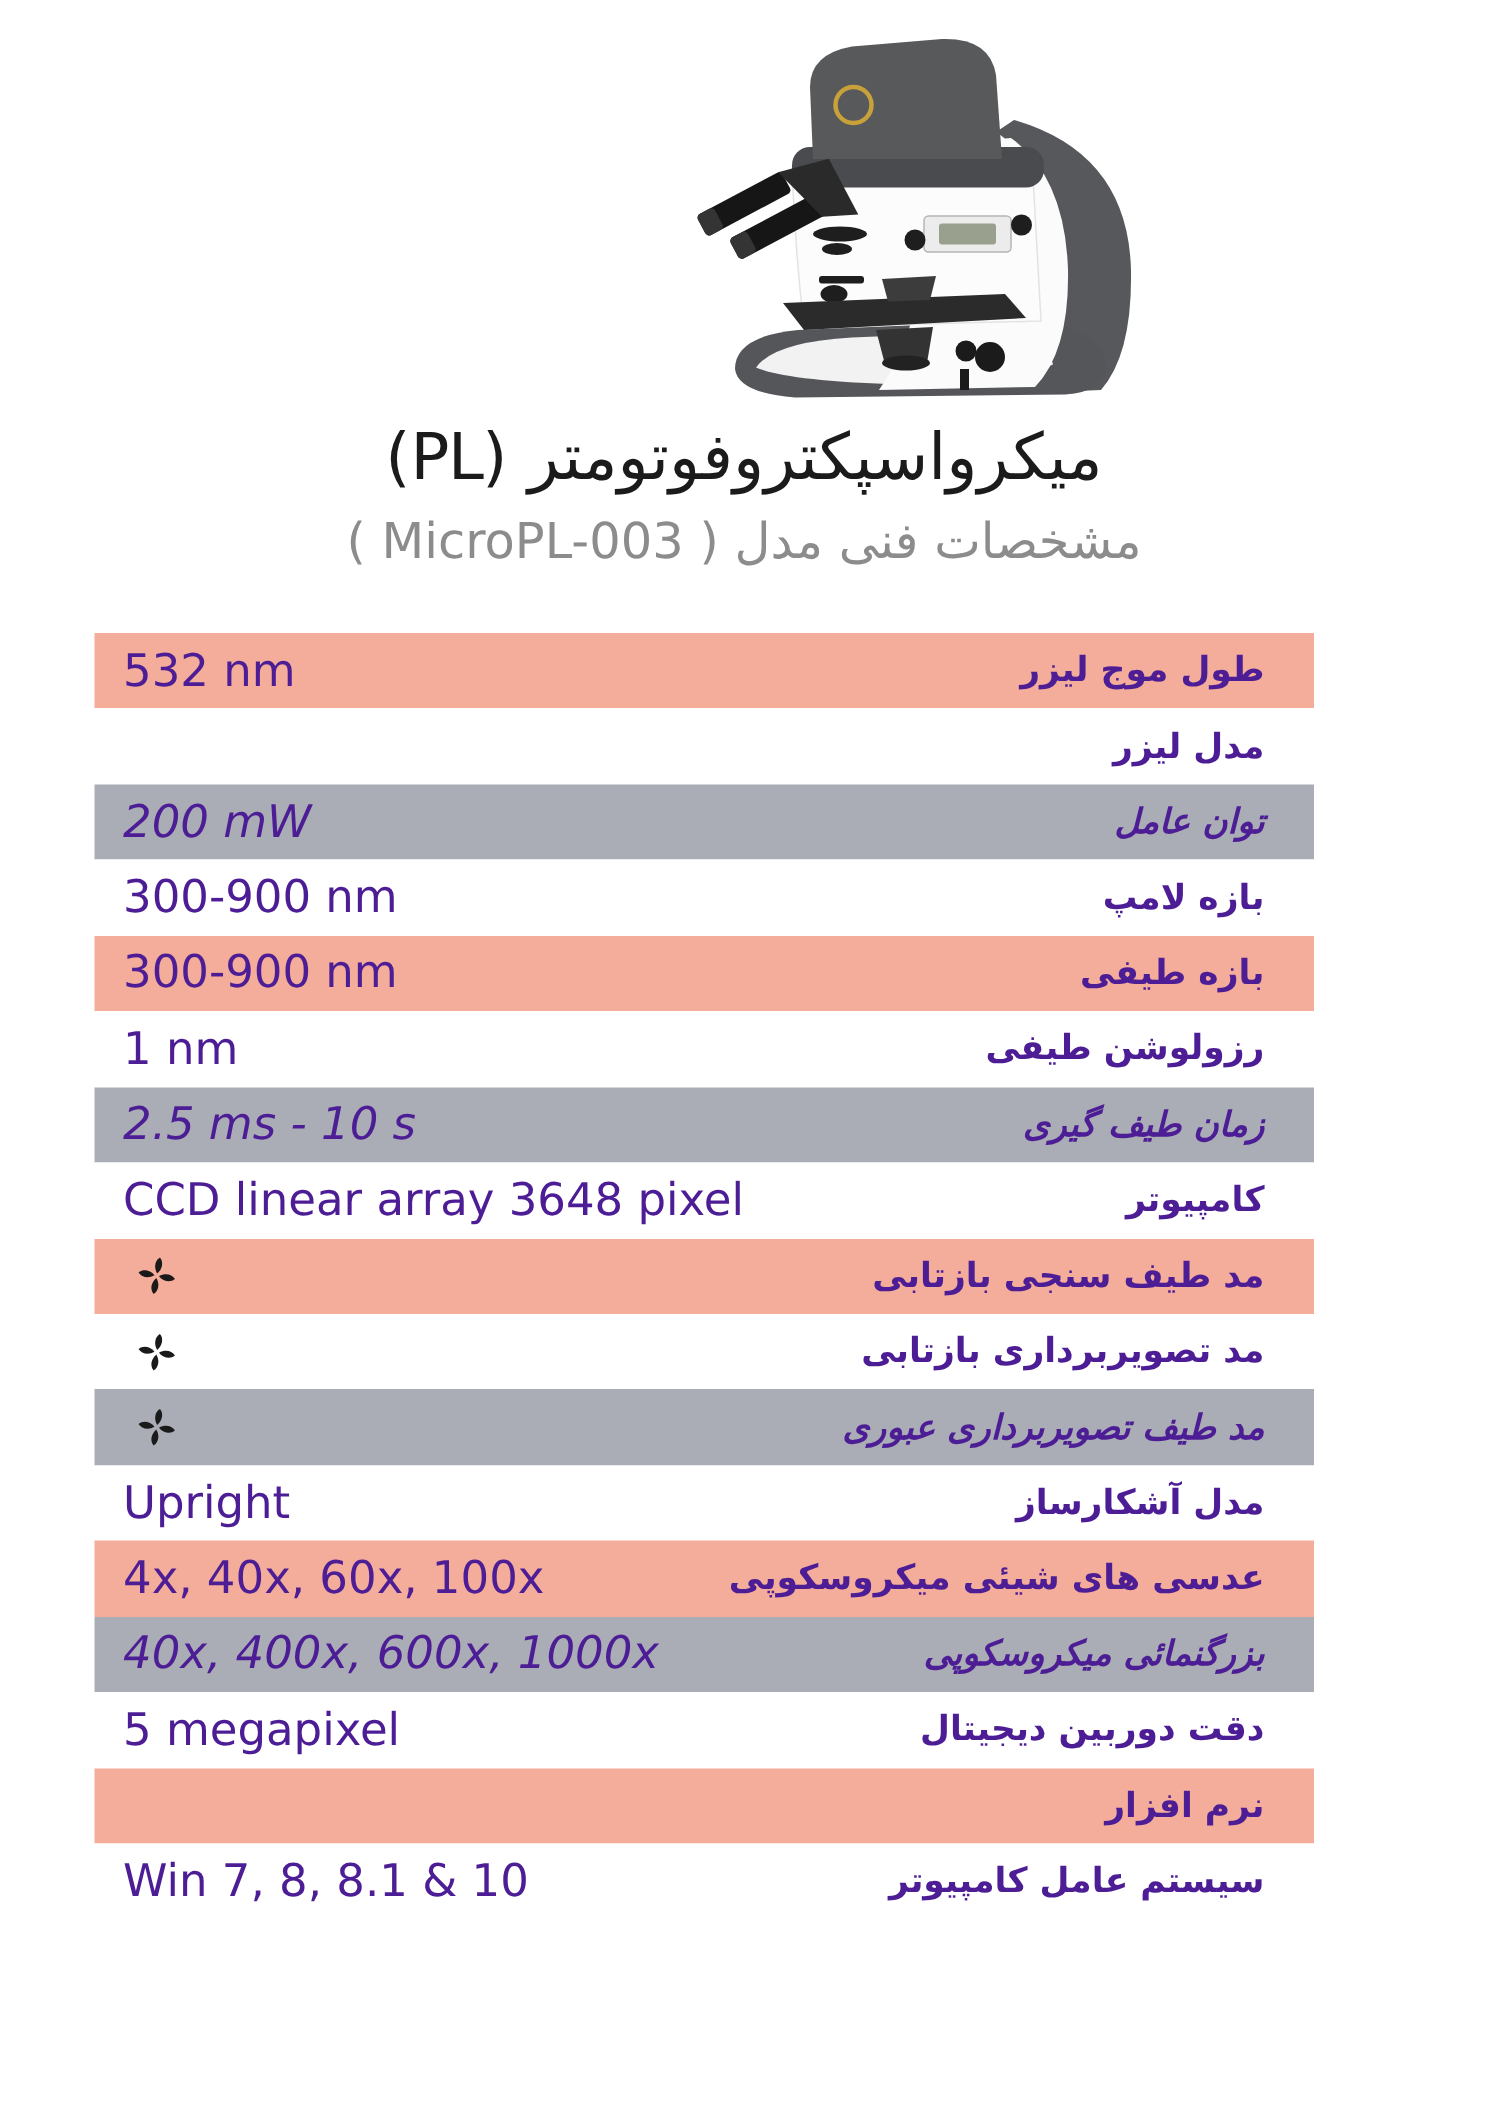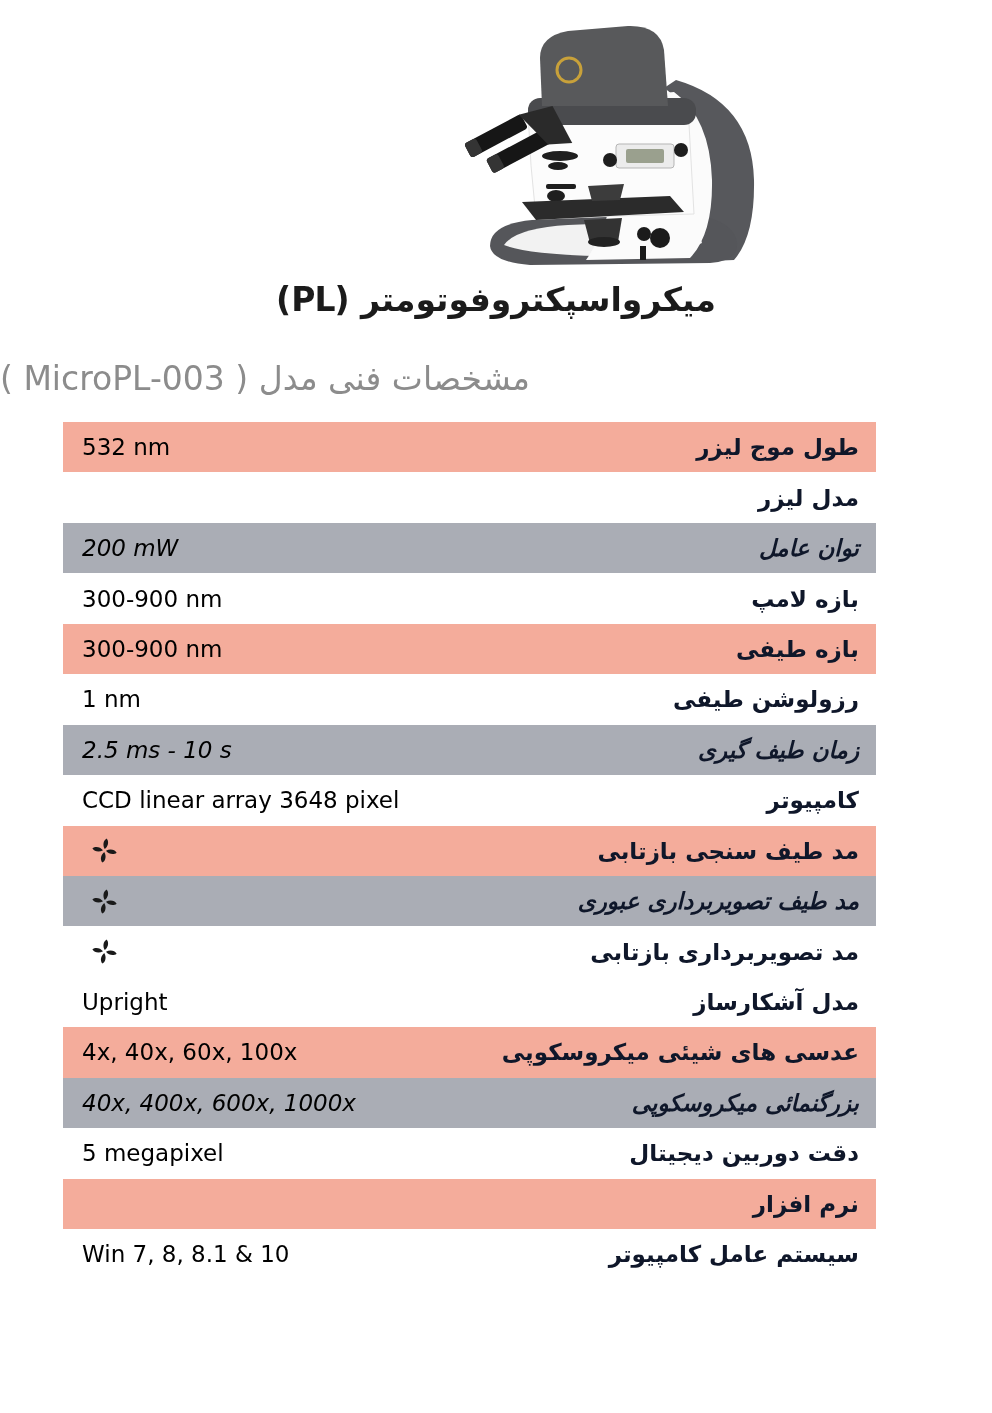--- a/index.html
+++ b/index.html
@@ -3,39 +3,39 @@
 <meta charset="utf-8">
 <style>
   html,body{margin:0;padding:0;}
   body{
     width:992px;height:1413px;background:#ffffff;position:relative;
     font-family:"DejaVu Sans","Liberation Sans",sans-serif;overflow:hidden;
   }
   .hero{position:absolute;left:438px;top:8px;width:340px;height:266px;}
   .page-title{
     position:absolute;top:280px;left:0;width:100%;text-align:center;margin:0;
-    font-size:33px;font-weight:bold;color:#1b1b1b;direction:rtl;letter-spacing:-1px;
+    font-size:43px;font-weight:normal;color:#1b1b1b;direction:rtl;letter-spacing:-1px;
   }
   .page-subtitle{
-    position:absolute;top:359px;left:0;width:100%;text-align:left;margin:0;
+    position:absolute;top:341px;left:0;width:100%;text-align:center;margin:0;
     font-size:33px;font-weight:normal;color:#8c8c8c;direction:rtl;
   }
   .spec-table{position:absolute;left:63px;top:422px;width:813px;}
   .row{height:50.45px;display:flex;align-items:center;}
   .bg-salmon{background:#F4AC9B;}
   .bg-gray{background:#AAADB5;font-style:italic;}
   .bg-white{background:#ffffff;}
   .row .value{
-    padding-left:19px;font-size:23px;color:#000000;white-space:nowrap;
+    padding-left:19px;font-size:30px;color:#4c1d95;white-space:nowrap;
     display:flex;align-items:center;
   }
   .row .value svg{margin-left:9px;display:block;}
   .row .label{
-    margin-left:auto;padding-right:17px;font-size:23px;font-weight:bold;
-    color:#0f172a;direction:rtl;white-space:nowrap;
+    margin-left:auto;padding-right:33px;font-size:23px;font-weight:bold;
+    color:#4c1d95;direction:rtl;white-space:nowrap;
   }
 </style>
 </head>
 <body>
 
 <div class="hero">
   <svg width="340" height="266" viewBox="0 0 340 266" xmlns="http://www.w3.org/2000/svg">
 
     <path d="M238 72 Q314 94 316 172 Q317 228 296 252 L248 254 Q274 182 252 120 Q245 92 226 80 Z" fill="#57585C"></path>
 
@@ -124,45 +124,45 @@
           <g fill="#1A1A1A" transform="rotate(10 13.5 13.5)">
             <path d="M13.5 12 C10.6 8.6 10.4 3.8 13.5 1.2 C16.6 3.8 16.4 8.6 13.5 12 Z"></path>
             <path d="M15 13.5 C18.4 10.6 23.2 10.4 25.8 13.5 C23.2 16.6 18.4 16.4 15 13.5 Z"></path>
             <path d="M13.5 15 C16.4 18.4 16.6 23.2 13.5 25.8 C10.4 23.2 10.6 18.4 13.5 15 Z"></path>
             <path d="M12 13.5 C8.6 16.4 3.8 16.6 1.2 13.5 C3.8 10.4 8.6 10.6 12 13.5 Z"></path>
           </g>
         </svg>
       </span>
       <span class="label" dir="rtl">مد  طیف سنجی بازتابی</span>
     </div>
+    <div class="row bg-white">
+      <span class="value">
+        <svg width="27" height="27" viewBox="0 0 27 27" xmlns="http://www.w3.org/2000/svg">
+          <g fill="#1A1A1A" transform="rotate(10 13.5 13.5)">
+            <path d="M13.5 12 C10.6 8.6 10.4 3.8 13.5 1.2 C16.6 3.8 16.4 8.6 13.5 12 Z"></path>
+            <path d="M15 13.5 C18.4 10.6 23.2 10.4 25.8 13.5 C23.2 16.6 18.4 16.4 15 13.5 Z"></path>
+            <path d="M13.5 15 C16.4 18.4 16.6 23.2 13.5 25.8 C10.4 23.2 10.6 18.4 13.5 15 Z"></path>
+            <path d="M12 13.5 C8.6 16.4 3.8 16.6 1.2 13.5 C3.8 10.4 8.6 10.6 12 13.5 Z"></path>
+          </g>
+        </svg>
+      </span>
+      <span class="label" dir="rtl">مد  تصویربرداری بازتابی</span>
+    </div>
     <div class="row bg-gray">
       <span class="value">
         <svg width="27" height="27" viewBox="0 0 27 27" xmlns="http://www.w3.org/2000/svg">
           <g fill="#1A1A1A" transform="rotate(10 13.5 13.5)">
             <path d="M13.5 12 C10.6 8.6 10.4 3.8 13.5 1.2 C16.6 3.8 16.4 8.6 13.5 12 Z"></path>
             <path d="M15 13.5 C18.4 10.6 23.2 10.4 25.8 13.5 C23.2 16.6 18.4 16.4 15 13.5 Z"></path>
             <path d="M13.5 15 C16.4 18.4 16.6 23.2 13.5 25.8 C10.4 23.2 10.6 18.4 13.5 15 Z"></path>
             <path d="M12 13.5 C8.6 16.4 3.8 16.6 1.2 13.5 C3.8 10.4 8.6 10.6 12 13.5 Z"></path>
           </g>
         </svg>
       </span>
       <span class="label" dir="rtl">مد  طیف تصویربرداری عبوری</span>
-    </div>
-    <div class="row bg-white">
-      <span class="value">
-        <svg width="27" height="27" viewBox="0 0 27 27" xmlns="http://www.w3.org/2000/svg">
-          <g fill="#1A1A1A" transform="rotate(10 13.5 13.5)">
-            <path d="M13.5 12 C10.6 8.6 10.4 3.8 13.5 1.2 C16.6 3.8 16.4 8.6 13.5 12 Z"></path>
-            <path d="M15 13.5 C18.4 10.6 23.2 10.4 25.8 13.5 C23.2 16.6 18.4 16.4 15 13.5 Z"></path>
-            <path d="M13.5 15 C16.4 18.4 16.6 23.2 13.5 25.8 C10.4 23.2 10.6 18.4 13.5 15 Z"></path>
-            <path d="M12 13.5 C8.6 16.4 3.8 16.6 1.2 13.5 C3.8 10.4 8.6 10.6 12 13.5 Z"></path>
-          </g>
-        </svg>
-      </span>
-      <span class="label" dir="rtl">مد  تصویربرداری بازتابی</span>
     </div>
     <div class="row bg-white">
       <span class="value">Upright</span>
       <span class="label" dir="rtl">مدل آشکارساز</span>
     </div>
     <div class="row bg-salmon">
       <span class="value">4x, 40x, 60x, 100x</span>
       <span class="label" dir="rtl">عدسی های شیئی میکروسکوپی</span>
     </div>
     <div class="row bg-gray">

